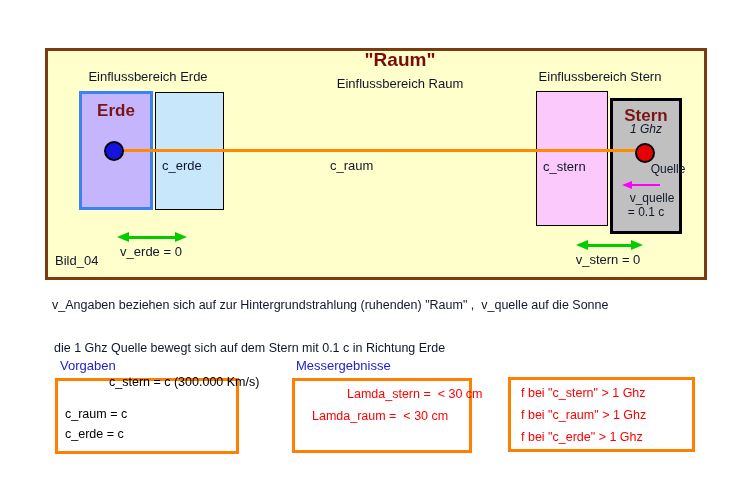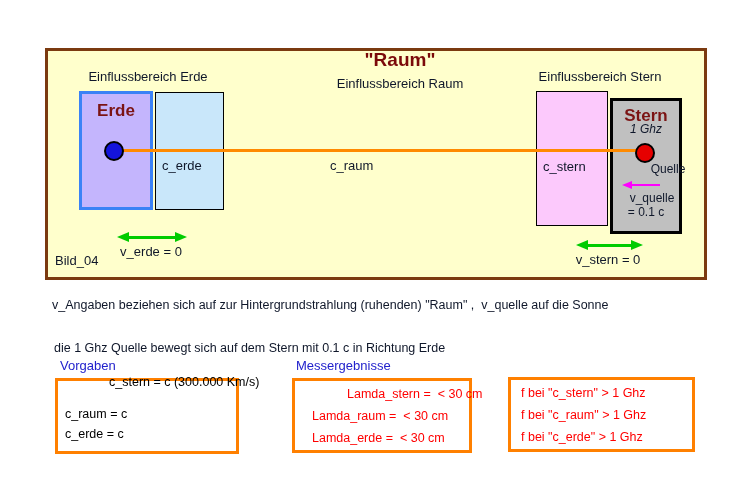--- a/index.html
+++ b/index.html
@@ -107,20 +107,19 @@
   <div class="t panel-heading" style="left:60px; top:359px;">Vorgaben</div>
   <div class="abs result-box" style="left:55px; top:378px; width:178px; height:70px;"></div>
   <div class="box-line" style="left:65px; top:375px;margin-left:44px;">c_stern = c (300.000 Km/s)</div>
   <div class="box-line" style="left:65px; top:407px;">c_raum = c</div>
   <div class="box-line" style="left:65px; top:427px;">c_erde = c</div>
 
   <div class="t panel-heading" style="left:296px; top:359px;">Messergebnisse</div>
   <div class="abs result-box" style="left:292px; top:378px; width:174px; height:69px;"></div>
   <div class="box-line red" style="left:304px; top:387px;margin-left:43px;">Lamda_stern =  &lt; 30 cm</div>
   <div class="box-line red" style="left:312px; top:409px;">Lamda_raum =  &lt; 30 cm</div>
-  <div class="box-line red" style="left:312px; top:431px;">Lamda_erde =  &lt; 30 cm</div>
 
   <div class="abs result-box" style="left:508px; top:377px; width:181px; height:69px;"></div>
   <div class="box-line red" style="left:521px; top:386px;">f bei "c_stern" &gt; 1 Ghz</div>
   <div class="box-line red" style="left:521px; top:408px;">f bei "c_raum" &gt; 1 Ghz</div>
   <div class="box-line red" style="left:521px; top:430px;">f bei "c_erde" &gt; 1 Ghz</div>
 
 </div>
 
 </body></html>

